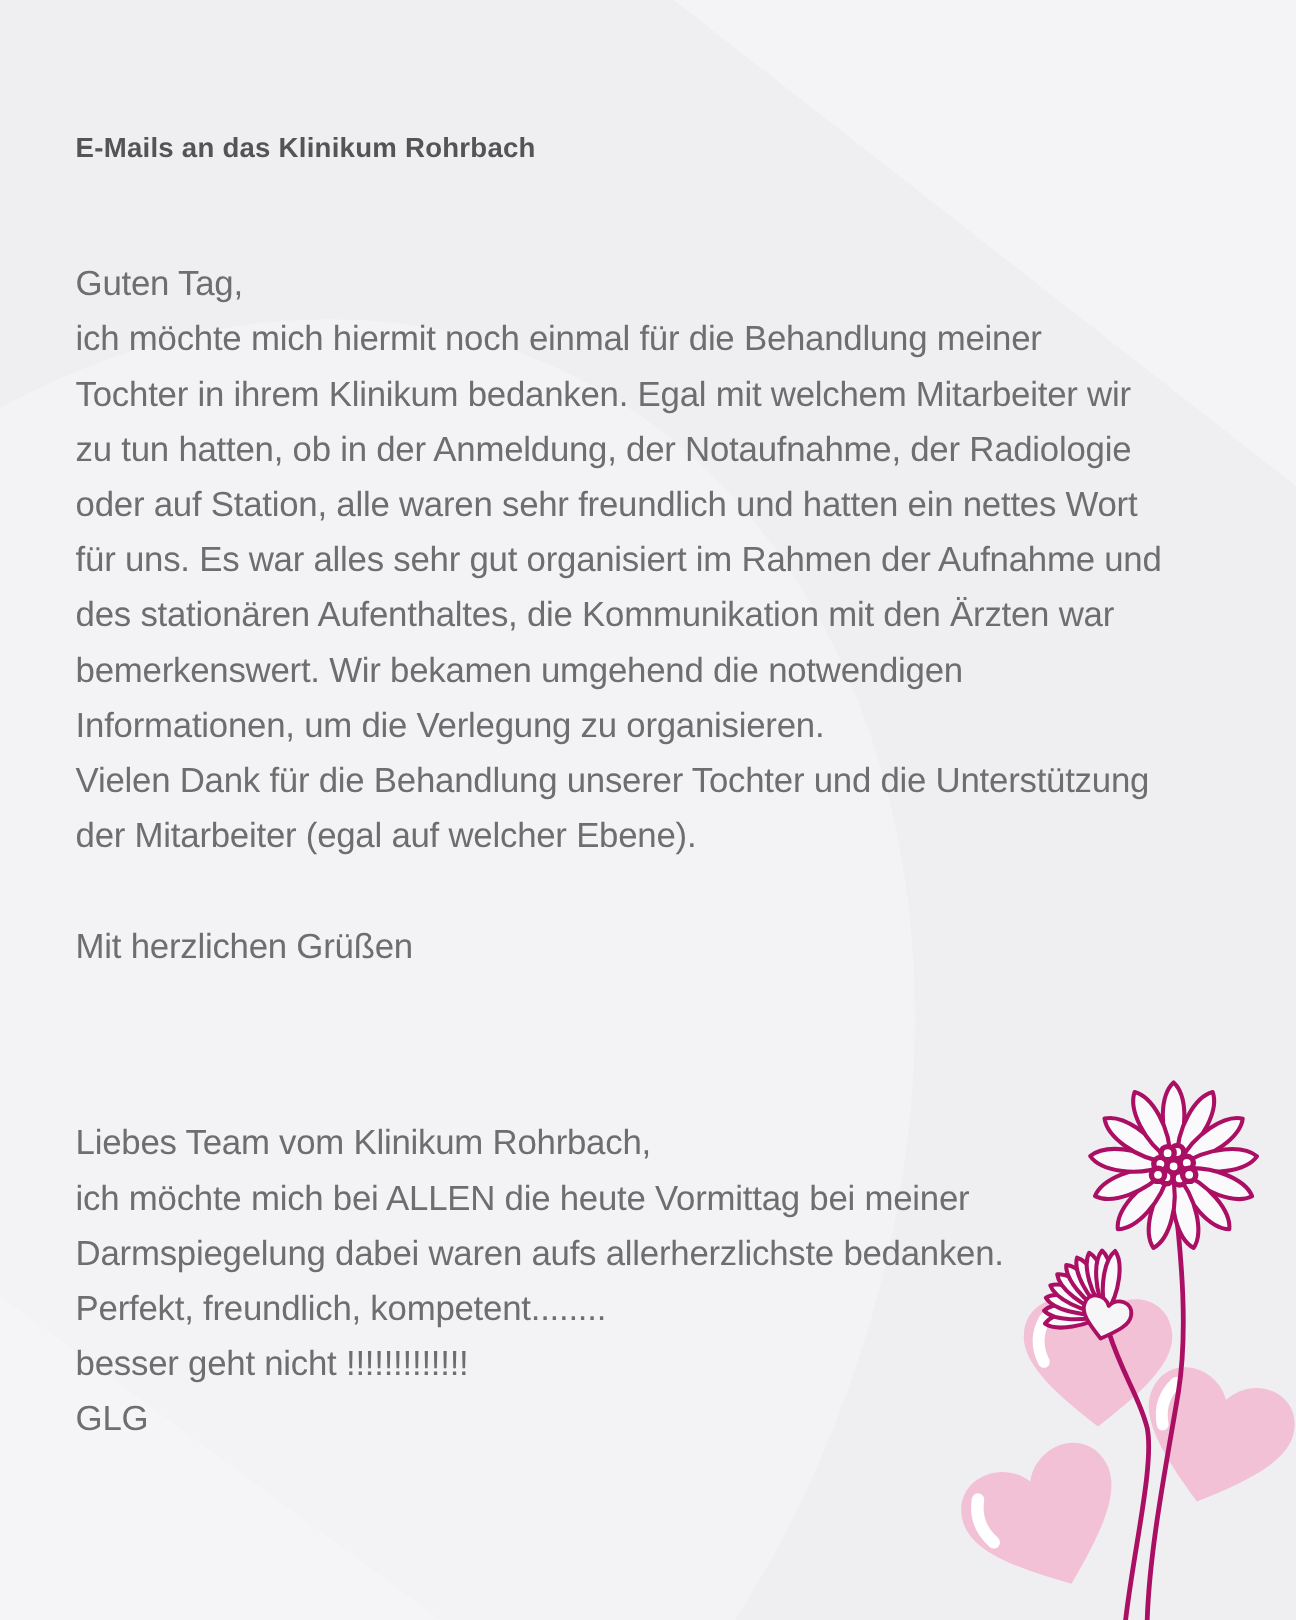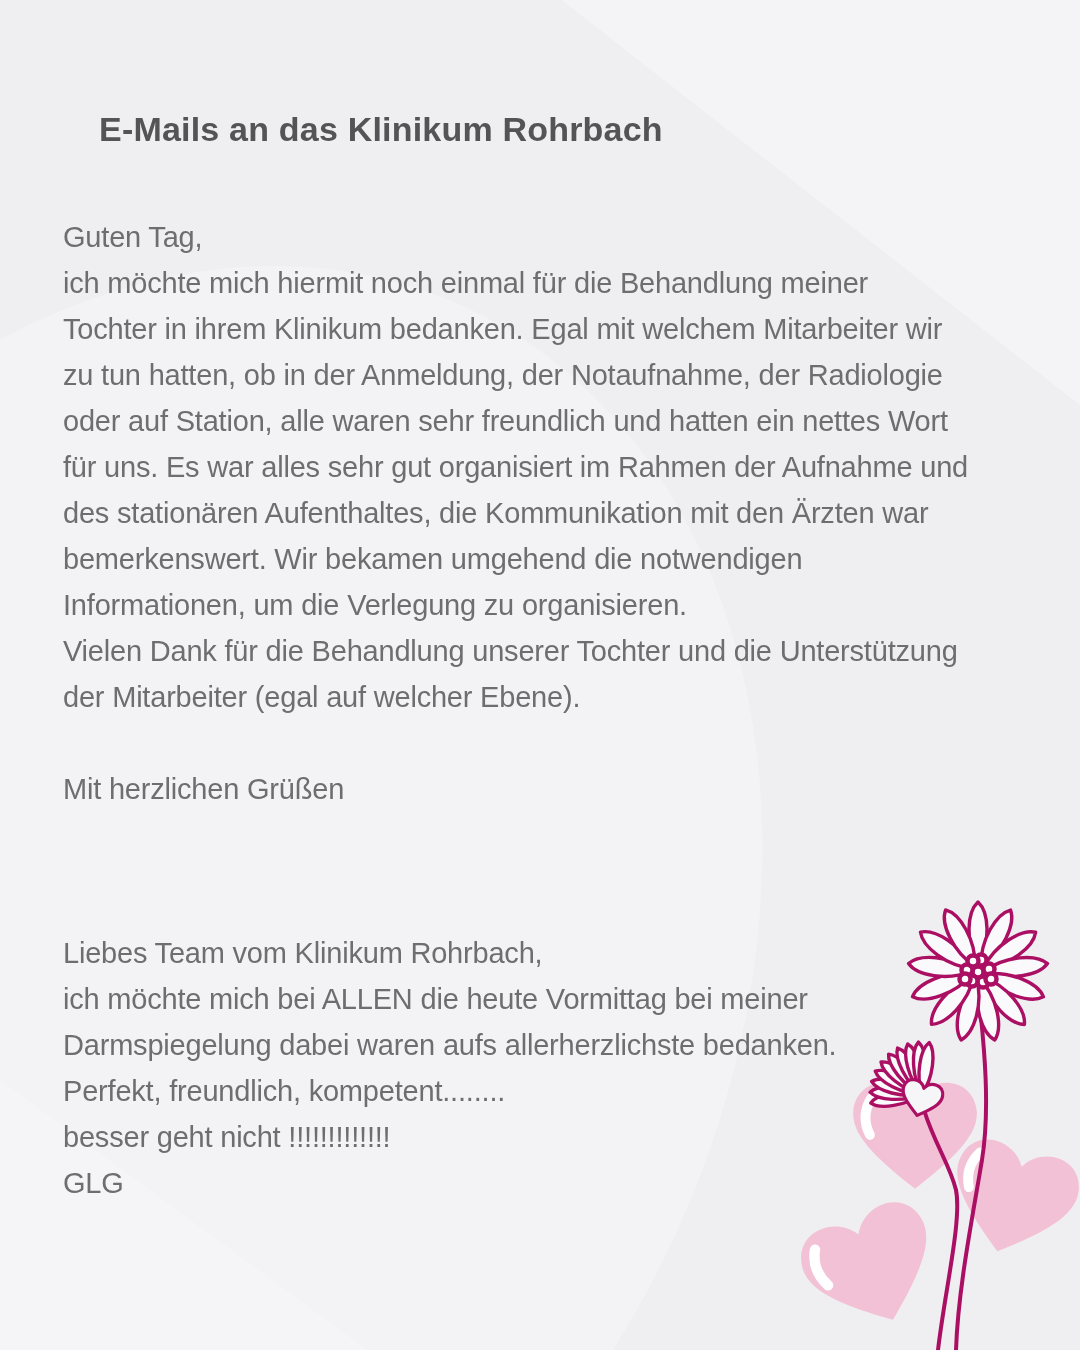--- a/index.html
+++ b/index.html
@@ -35,26 +35,25 @@
     transform:rotate(24deg);
   }
   .bg-wedge-bottom{
     position:absolute;left:0;top:0;width:1080px;height:1350px;
     background:#f5f5f8;
     clip-path:polygon(0 80%, 34% 100%, 0 100%);
   }
   .heading{
     position:absolute;
     left:63px;top:110px;
-    font-size:34px;
+    font-size:23px;
     font-weight:700;
     color:#545457;
     letter-spacing:0.2px;
     white-space:pre;
-    margin-left:36px;
   }
   .email-body{
     position:absolute;
     left:63px;
     font-size:29px;
     font-weight:400;
     color:#6e6e70;
     line-height:46px;
     letter-spacing:-0.2px;
     white-space:pre;

